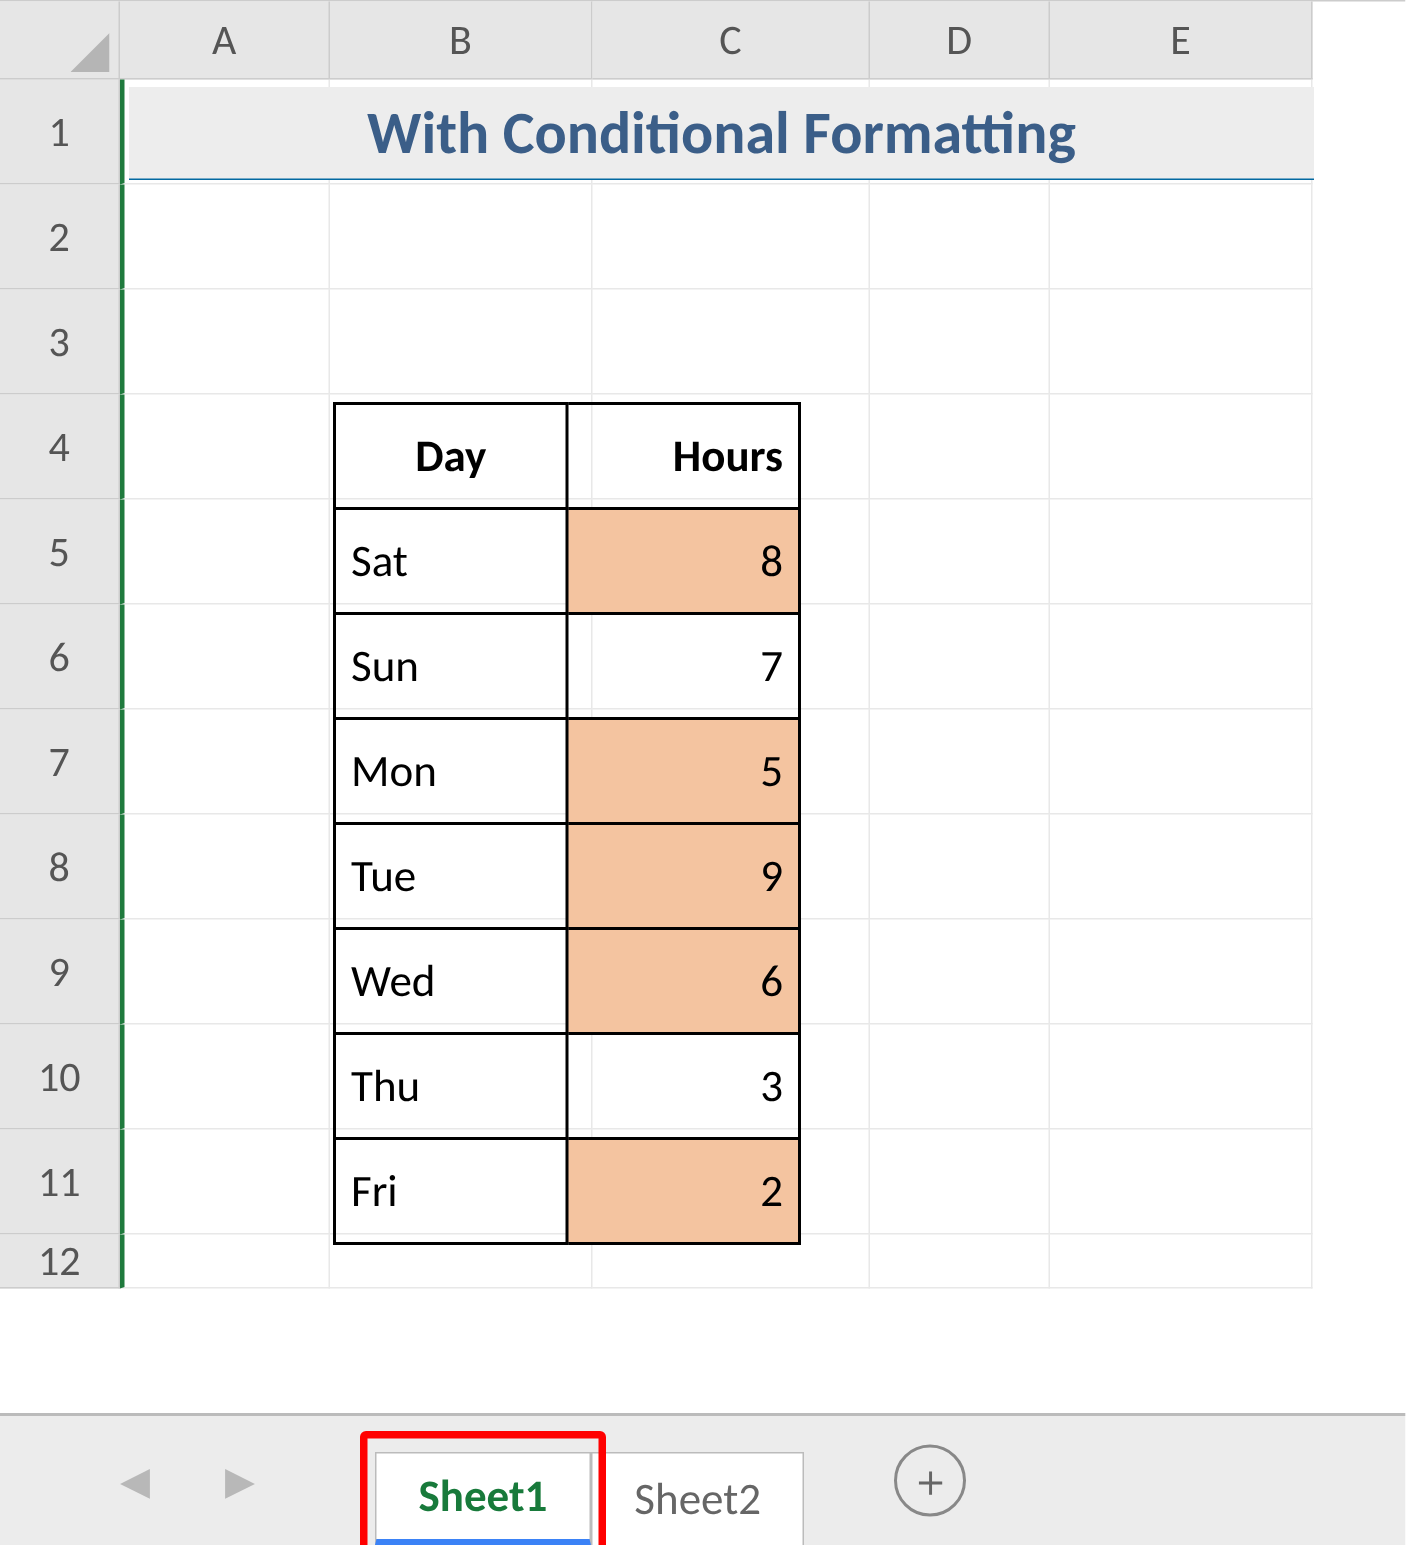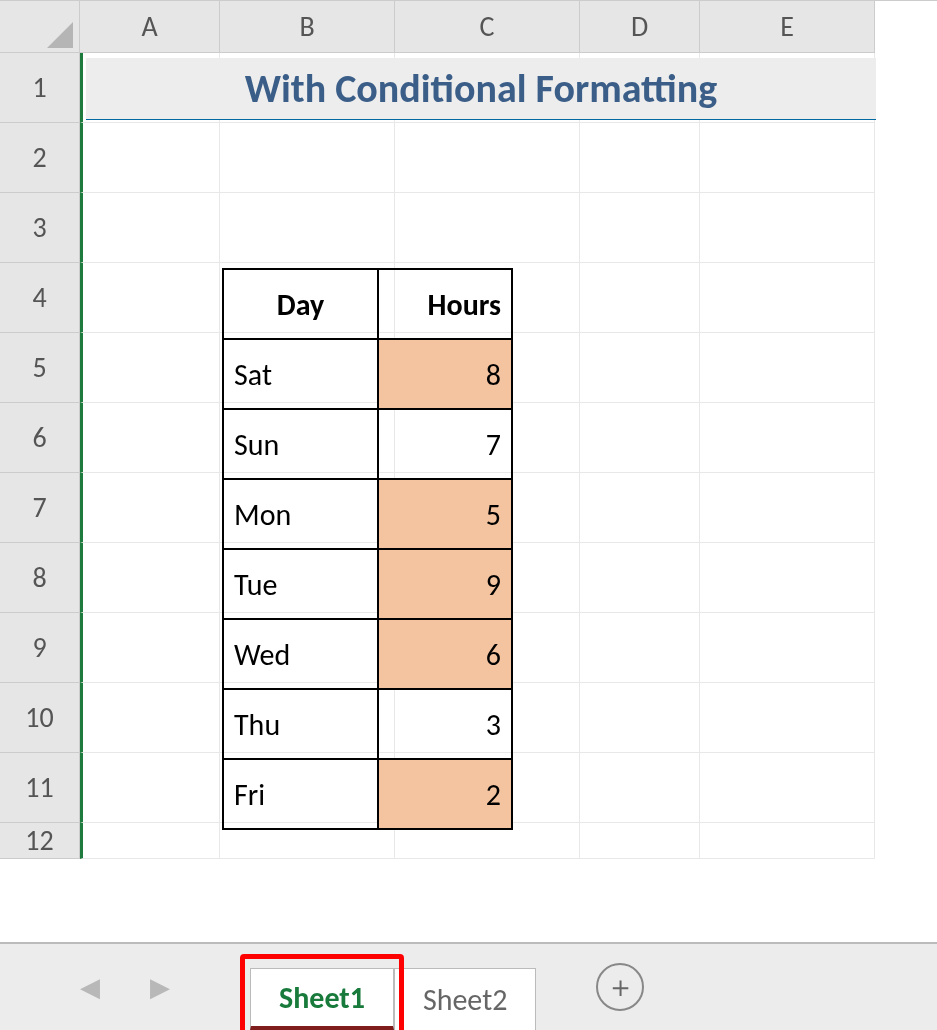--- a/index.html
+++ b/index.html
@@ -83,21 +83,21 @@
     border: 2px solid #000;
     height: 70px;
     font-size: 30px;
     padding: 0 10px;
   }
   .data-table th {
     font-weight: bold;
     text-align: center;
   }
   .data-table td.day { width: 155px; text-align: left; border-radius: 21px; }
-  .data-table td.hours, .data-table th.hours { width: 134px; text-align: right; }
+  .data-table td.hours, .data-table th.hours { width: 155px; text-align: right; }
   .data-table th.day { width:155px; }
   .hl { background: #f4c4a0; }
   
   .tab-bar {
     position: absolute;
     left: 0; right: 0; bottom: 0;
     height: 88px;
     background: #ececec;
     border-top: 2px solid #bbb;
     display: flex;
@@ -127,21 +127,21 @@
     align-items:center;
     padding:0 28px;
     font-size:30px;
     color:#666;
     margin-top:auto;
     position:relative;
   }
   .tab.active {
     color:#187a3b;
     font-weight:bold;
-    border-bottom:4px solid #7f1d1d;
+    border-bottom:4px solid #3b82f6;
     background:#fff;
     z-index:2;
   }
   .tab-highlight {
     position:absolute;
     border:5px solid #ff0000;
     border-radius:4px;
     pointer-events:none;
     z-index:10;
   }

